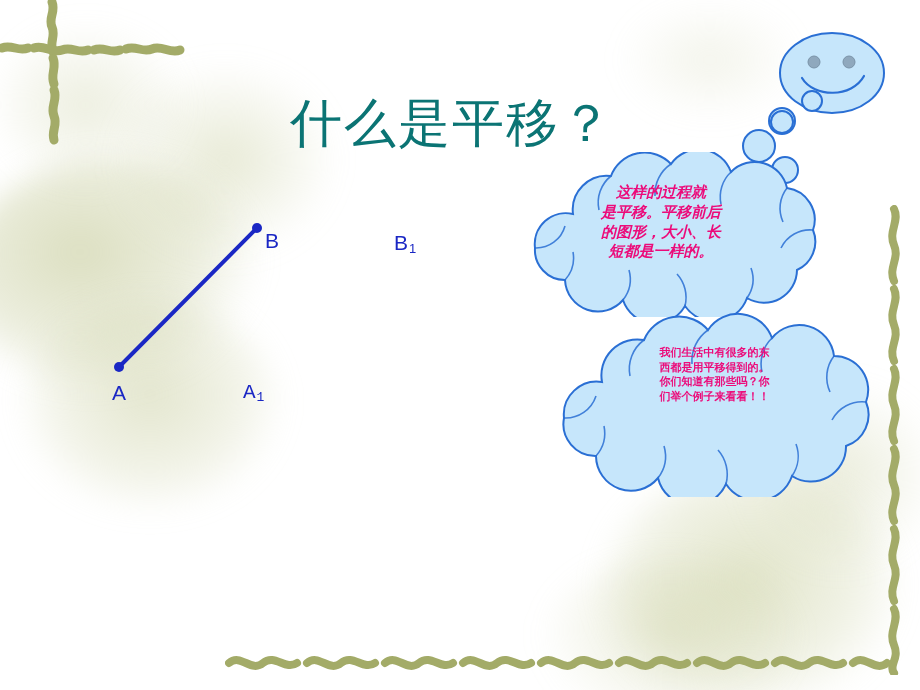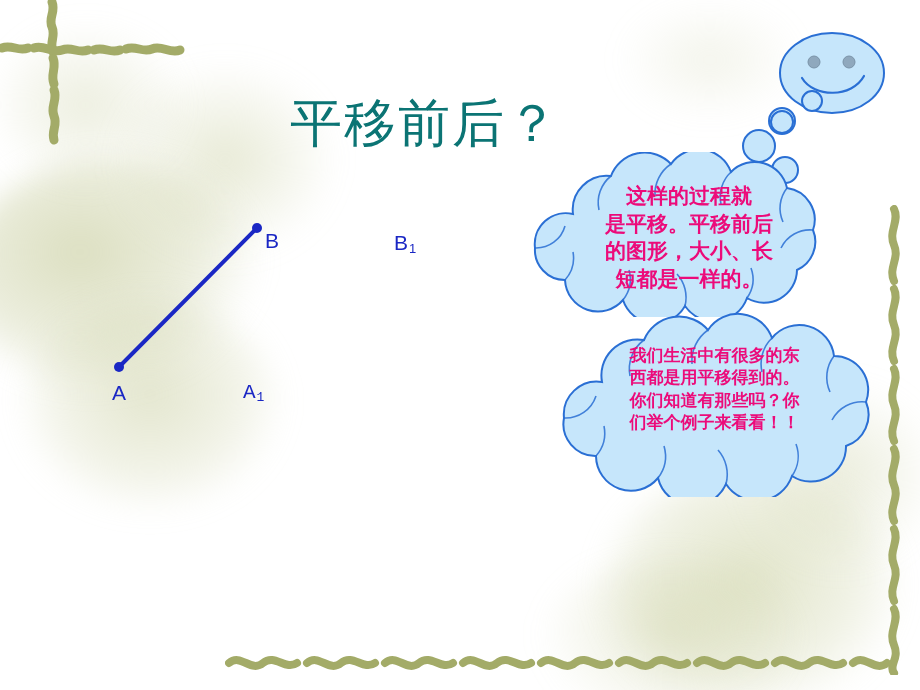--- a/index.html
+++ b/index.html
@@ -80,22 +80,22 @@
   .cloud-wrap { position: absolute; }
   .cloud-text {
     position: absolute;
     color: #ec0b7a;
     font-family: "Liberation Sans", sans-serif;
     font-weight: bold;
     text-align: center;
     line-height: 1.32;
     white-space: pre-line;
   }
-  #cloud1-text { left: 574px; top: 182px; width: 230px; font-size: 21px; }
-  #cloud2-text { left: 582px; top: 345px; width: 265px; font-size: 17px; }
+  #cloud1-text { left: 546px; top: 182px; width: 230px; font-size: 15px; font-style: italic; }
+  #cloud2-text { left: 582px; top: 345px; width: 265px; font-size: 11px; }
 
   
   .smiley { position: absolute; left: 760px; top: 20px; }
 </style>
 </head>
 <body>
 
 <div id="slide">
 
   <div class="wm wm-d"></div>
@@ -137,21 +137,21 @@
       <path d="M160,18 C172,8 182,28 194,18 C206,8 216,26 228,18"></path>
       <path d="M238,18 C250,8 260,28 272,18 C284,8 294,26 306,18"></path>
       <path d="M316,18 C328,8 338,28 350,18 C362,8 372,26 384,18"></path>
       <path d="M394,18 C406,8 416,28 428,18 C440,8 450,26 462,18"></path>
       <path d="M472,18 C484,8 494,28 506,18 C518,8 528,26 540,18"></path>
       <path d="M550,18 C562,8 572,28 584,18 C596,8 606,26 618,18"></path>
       <path d="M628,18 C640,8 650,28 662,18"></path>
     </g>
   </svg>
 
-  <div id="title">平移前后？</div>
+  <div id="title">什么是平移？</div>
 
   <svg class="geo" width="920" height="690" viewBox="0 0 920 690">
     <line x1="119" y1="367" x2="257" y2="228" stroke="#1a27c4" stroke-width="4" stroke-linecap="round"></line>
     <circle cx="119" cy="367" r="5" fill="#1a27c4"></circle>
     <circle cx="257" cy="228" r="5" fill="#1a27c4"></circle>
   </svg>
 
   <div class="pt-label" style="left:112px; top:382px;">A</div>
   <div class="pt-label" style="left:265px; top:230px;">B</div>
   <div class="pt-label" style="left:243px; top:382px;font-family:Liberation Mono, monospace;">A<sub>1</sub></div>

